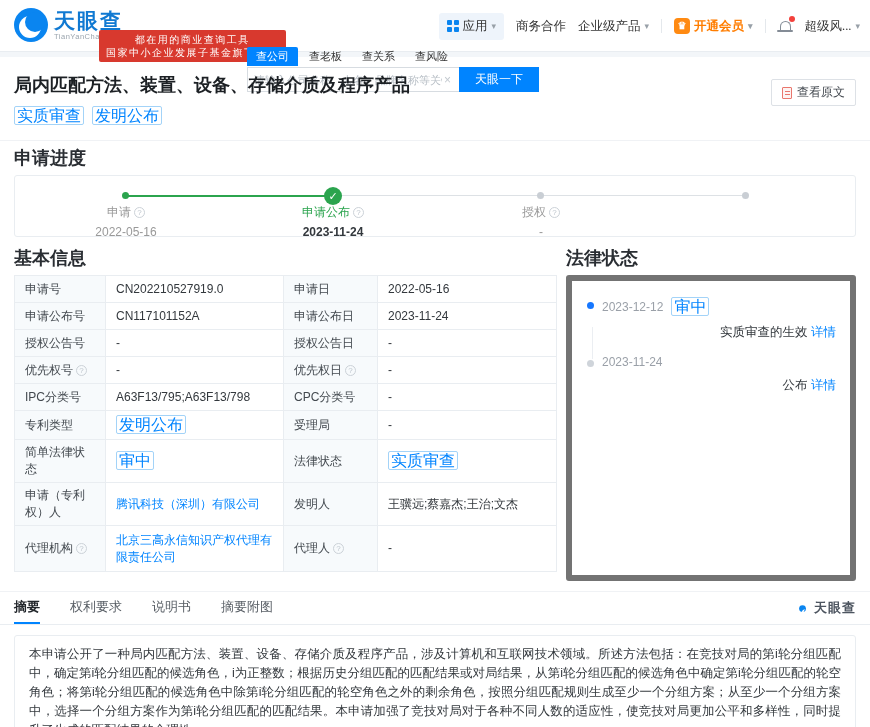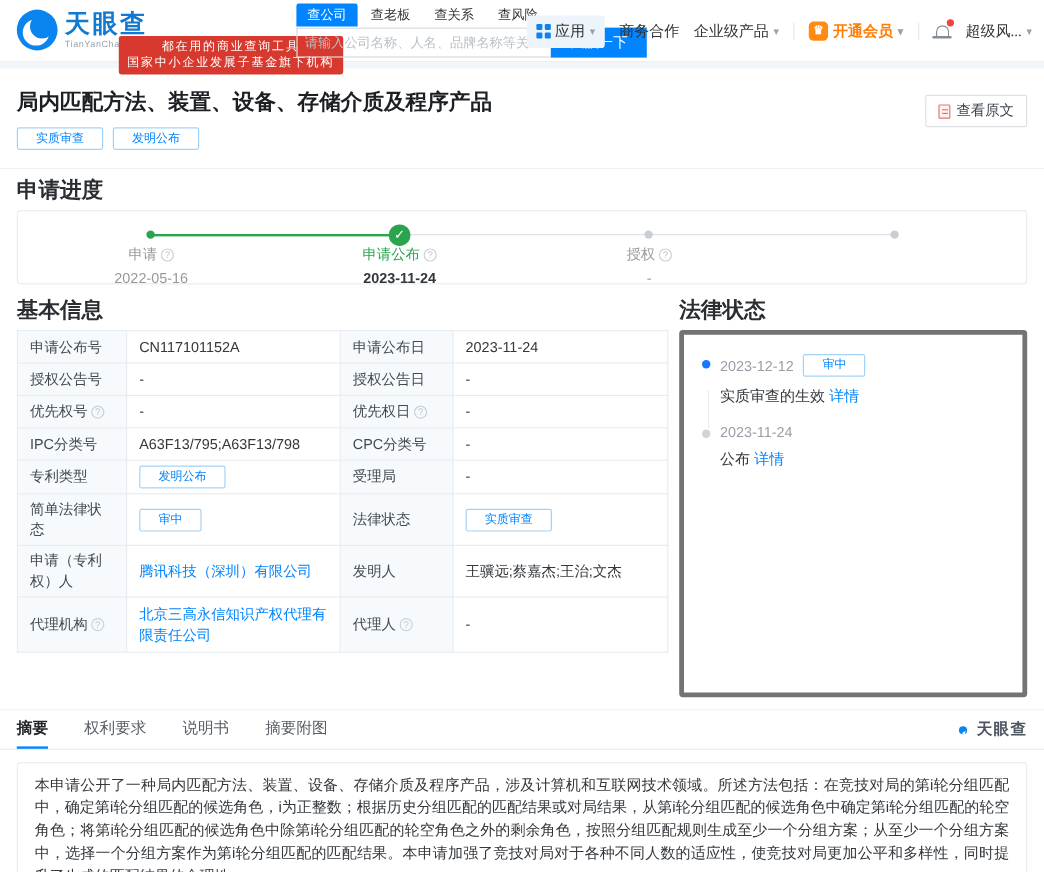--- a/index.html
+++ b/index.html
@@ -12,21 +12,21 @@
   .logo { position:absolute; left:14px; top:8px; display:flex; align-items:center; gap:6px; cursor:pointer; }
   .logo-icon { width:34px; height:34px; border-radius:50%; background:#0a85f0; position:relative; overflow:hidden; flex:0 0 auto; }
   .logo-icon::after { content:""; position:absolute; width:22px; height:22px; border-radius:50%; background:#fff; left:5px; top:8px; }
   .logo-icon::before { content:""; position:absolute; width:20px; height:20px; border-radius:50%; background:#0a85f0; left:11px; top:4px; z-index:2; }
   .logo-name { font-size:21px; font-weight:bold; color:#1079d2; letter-spacing:2px; line-height:22px; }
   .logo-domain { font-size:7.5px; color:#9aa4ad; letter-spacing:.5px; }
   .slogan { position:absolute; left:99px; top:10px; background:#d8392e; color:#fff; padding:3px 7px; border-radius:2px; text-align:center;margin-top:20px; }
   .slogan div { font-size:10px; line-height:13px; letter-spacing:1.5px; white-space:nowrap; }
   .search-area { position:absolute; left:247px; top:3px; }
   .search-tabs { display:flex; gap:2px; }
-  .search-tab { font-size:11px; color:#333; padding:2px 9px; cursor:pointer; }
+  .search-tab { font-size:11px; color:#333; padding:2px 9px; cursor:pointer;margin-top:44px; }
   .search-tab.active { background:#0084ff; color:#fff; border-radius:2px 2px 0 0; }
   .search-row { display:flex; margin-top:1px; }
   .search-box { width:212px; height:25px; border:1px solid #d7dce1; border-right:none; display:flex; align-items:center; padding:0 6px; }
   .search-box input { flex:1; border:none; outline:none; font-size:11px; color:#333; background:transparent; min-width:0; }
   .search-box input::placeholder { color:#b8bfc6; }
   .clear-x { color:#c3c9cf; font-size:12px; cursor:pointer; padding:0 2px; }
   .search-btn { height:25px; padding:0 16px; background:#0084ff; color:#fff; border:none; font-size:12px; cursor:pointer; }
   .nav { position:absolute; right:10px; top:0; height:52px; display:flex; align-items:center; gap:12px; font-size:12.5px; color:#333;font-family:Liberation Serif, serif; }
   .nav-item { display:flex; align-items:center; gap:4px; cursor:pointer; white-space:nowrap; }
   .apps-pill { background:#eef4fb; border-radius:3px; padding:5px 8px; }
@@ -38,22 +38,22 @@
   .crown-badge { width:16px; height:16px; background:#ff8a12; border-radius:4px; color:#fff; font-size:10px; line-height:16px; text-align:center; }
   .bell-wrap { position:relative; width:15px; height:15px; }
   .bell { position:absolute; left:2px; top:2px; width:11px; height:9px; border:1.5px solid #848c96; border-bottom:none; border-radius:6px 6px 0 0; }
   .bell::after { content:""; position:absolute; left:-3.5px; right:-3.5px; bottom:-2px; height:2px; background:#848c96; border-radius:1px; }
   .red-dot { position:absolute; right:-2px; top:-3px; width:6px; height:6px; border-radius:50%; background:#f3413c; }
 
   
   .title-sec { position:relative; padding:16px 14px 15px; border-bottom:1px solid #f0f2f5; }
   .page-title { font-size:18px; font-weight:bold; color:#1c2024; line-height:24px; }
   .tag-row { margin-top:9px; display:flex; gap:8px; }
-  .tag { display:inline-block; font-size:10px; color:#0084ff; border:1px solid #a3d3f8; background:#fff;
-         padding:1px 15px; line-height:15px; border-radius:2px; white-space:nowrap; }
+  .tag { display:inline-block; font-size:16px; color:#0084ff; border:1px solid #a3d3f8; background:#fff;
+         padding:1px 2px; line-height:15px; border-radius:2px; white-space:nowrap; }
   .view-orig { position:absolute; right:14px; top:22px; display:flex; align-items:center; gap:5px;
                border:1px solid #dde1e6; border-radius:2px; padding:4px 10px; font-size:12px; color:#40464d; cursor:pointer; background:#fff; }
   .doc-icon { position:relative; width:10px; height:12px; border:1px solid #e9766d; border-radius:1px; background:#fdf3f2; }
   .doc-icon::after { content:""; position:absolute; left:2px; top:3px; width:5px; height:1px; background:#e9766d; box-shadow:0 3px 0 #e9766d; }
 
   
   .progress-sec { padding:8px 14px 0; }
   .sec-title { font-size:18px; font-weight:bold; color:#2a2e33; line-height:18px; }
   .tl-box { position:relative; margin-top:8px; height:62px; border:1px solid #e9edf1; border-radius:3px; }
   .tl-line { position:absolute; top:19px; height:2px; }
@@ -75,21 +75,21 @@
   
   .info-sec { display:flex; gap:10px; padding:12px 14px 0; }
   .info-left { width:542px; }
   .info-right { flex:1; }
   .binfo-table { margin-top:8px; width:542px; border-collapse:collapse; table-layout:fixed; font-size:12px; }
   .binfo-table td { border:1px solid #e9edf1; padding:4px 10px; height:27px; vertical-align:middle; color:#33383d; line-height:17px; }
   .binfo-table td.lbl { background:#f7fafc; color:#43494f; }
   .binfo-table tr.t42 td { height:42px; }
   .binfo-table tr.t46 td { height:46px; }
   a.blue-link { color:#0084ff; text-decoration:none; cursor:pointer; }
-  .ls-box { margin-top:8px; height:306px; border:4px solid #737373; border-radius:3px; padding:16px 14px; position:relative; }
+  .ls-box { margin-top:8px; height:306px; border:6px solid #737373; border-radius:3px; padding:16px 14px; position:relative;text-align:right; }
   .ls-item { position:relative; padding-left:16px; margin-bottom:14px; }
   .ls-dot { position:absolute; left:1px; top:5px; width:7px; height:7px; border-radius:50%; }
   .ls-dot.blue { background:#1677ff; }
   .ls-dot.gray { background:#cfd4da; }
   .ls-vline { position:absolute; left:20px; top:46px; width:1px; height:32px; background:#ebeef2; }
   .ls-head { display:flex; align-items:center; gap:8px; font-size:12px; color:#9aa0a8; }
   .ls-desc { margin-top:8px; font-size:12.5px; color:#33383d; }
 
   
   .tabs-row { margin-top:10px; display:flex; align-items:stretch; height:34px; border-top:1px solid #f0f2f5;
@@ -214,20 +214,26 @@
   <div class="info-left">
     <div class="sec-title">基本信息</div>
     <table class="binfo-table">
       <colgroup>
           <col style="width:91px">
           <col style="width:178px">
           <col style="width:94px">
           <col style="width:179px">
         </colgroup>
       <tbody>
+          <tr>
+        <td class="lbl">申请号</td>
+        <td>CN202210527919.0</td>
+        <td class="lbl">申请日</td>
+        <td>2022-05-16</td>
+      </tr>
       <tr>
         <td class="lbl">申请公布号</td>
         <td>CN117101152A</td>
         <td class="lbl">申请公布日</td>
         <td>2023-11-24</td>
       </tr>
       <tr>
         <td class="lbl">授权公告号</td>
         <td>-</td>
         <td class="lbl">授权公告日</td>

